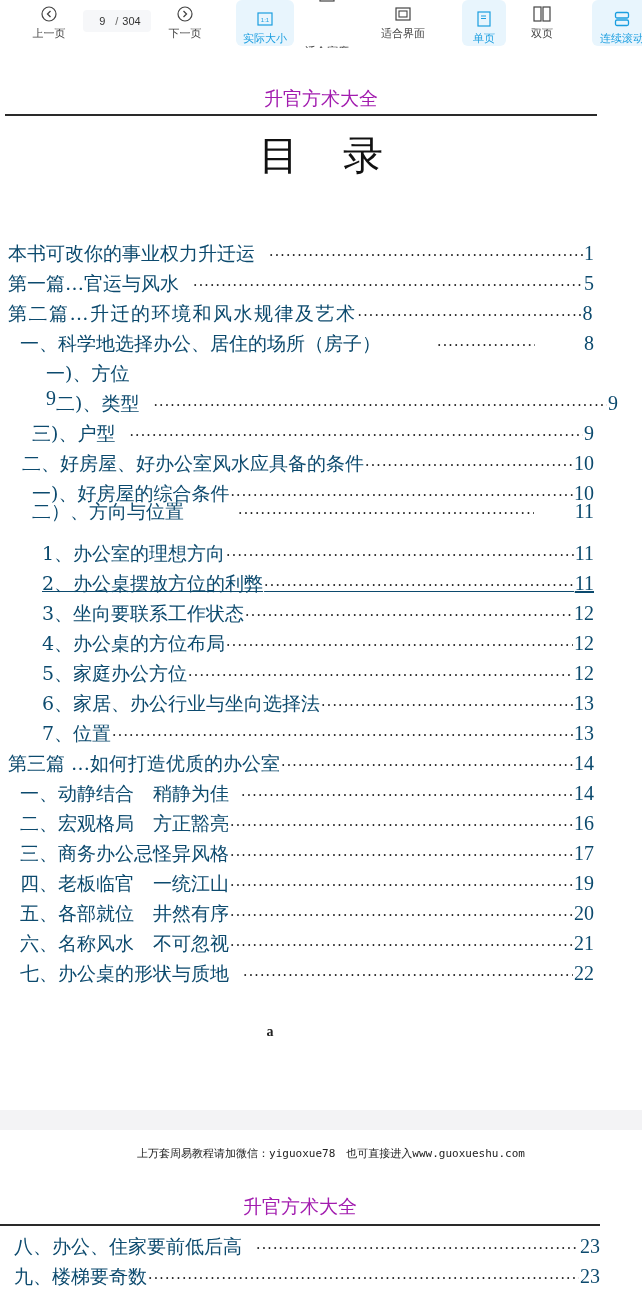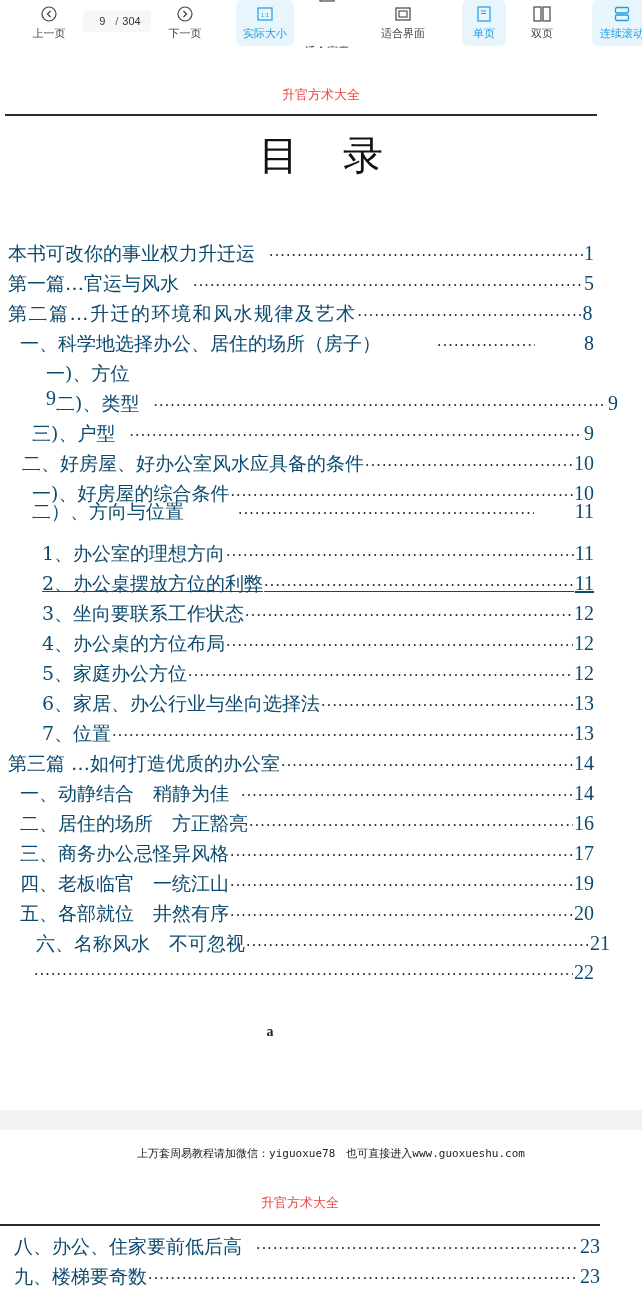--- a/index.html
+++ b/index.html
@@ -9,21 +9,21 @@
   .toolbar {
     position: absolute; left: 0; top: 0; width: 642px; height: 48px;
     background: #ffffff; display: block;
   }
   .tb-btn {
     position: absolute; top: 0; height: 46px; display: flex; flex-direction: column;
     align-items: center; justify-content: center; cursor: pointer;
     font-size: 11px; color: #444; border-radius: 6px;
   }
   .tb-btn .ico { width: 18px; height: 18px; display: flex; align-items: center; justify-content: center; margin-bottom: 3px; }
-  .tb-btn.active { background: #e8f5fd; color: #1a9ee0; }
+  .tb-btn.active { background: #e8f5fd; color: #1a9ee0; justify-content: flex-end; }
   .tb-btn svg { display: block; }
 
   .page-box {
     position: absolute; left: 83px; top: 10px; width: 68px; height: 22px;
     background: #f6f7f9; border-radius: 4px; display: flex; align-items: center; justify-content: center;
     font-size: 11px; color: #333; font-family: "Liberation Sans", sans-serif;
   }
   .page-box input {
     width: 18px; border: none; background: transparent; font-size: 11px; text-align: center; color: #333;
     font-family: "Liberation Sans", sans-serif;
@@ -33,21 +33,21 @@
   .viewer {
     position: absolute; left: 0; top: 48px; width: 642px; height: 1254px; background: #ffffff;
   }
   .page { position: absolute; left: 0; width: 642px; background: #ffffff; }
   .page1 { top: 0; height: 1062px; }
   .gap { position: absolute; left: 0; top: 1062px; width: 642px; height: 20px; background: #f3f3f5; }
   .page2 { top: 1082px; height: 172px; }
 
   .running-head {
     position: absolute; left: 0; width: 642px; text-align: center;
-    font-family: "DejaVu Serif", serif; font-size: 13px; color: #ef4444;
+    font-family: "DejaVu Serif", serif; font-size: 19px; color: #a21caf;
   }
   .rule { position: absolute; height: 2px; background: #2a2a2a; }
   .big-title {
     position: absolute; left: 0; width: 642px; text-align: center;
     font-family: "DejaVu Serif", serif; font-size: 40px; color: #111; letter-spacing: 44px; padding-left: 44px;
   }
 
   .toc { position: absolute; left: 0; width: 642px; }
   .toc-row {
     position: absolute; display: flex; align-items: baseline; height: 30px;
@@ -257,45 +257,46 @@
           <span class="t">第三篇 …如何打造优质的办公室</span>
           <span class="dots"></span>
           <span class="p">14</span>
         </div>
       <div class="toc-row" style="left:20px;width:574px;top:733px;">
           <span class="t">一、动静结合　稍静为佳</span>
           <span class="dots" style="margin-left:12px;"></span>
           <span class="p">14</span>
         </div>
       <div class="toc-row" style="left:20px;width:574px;top:763px;">
-          <span class="t">二、居住的场所　方正豁亮</span>
+          <span class="t">二、宏观格局　方正豁亮</span>
           <span class="dots"></span>
           <span class="p">16</span>
         </div>
       <div class="toc-row" style="left:20px;width:574px;top:793px;">
           <span class="t">三、商务办公忌怪异风格</span>
           <span class="dots"></span>
           <span class="p">17</span>
         </div>
       <div class="toc-row" style="left:20px;width:574px;top:823px;">
           <span class="t">四、老板临官　一统江山</span>
           <span class="dots"></span>
           <span class="p">19</span>
         </div>
       <div class="toc-row" style="left:20px;width:574px;top:853px;">
           <span class="t">五、各部就位　井然有序</span>
           <span class="dots"></span>
           <span class="p">20</span>
         </div>
-      <div class="toc-row" style="left:20px;width:574px;top:883px;margin-left:16px;">
+      <div class="toc-row" style="left:20px;width:574px;top:883px;">
           <span class="t">六、名称风水　不可忽视</span>
           <span class="dots"></span>
           <span class="p">21</span>
         </div>
       <div class="toc-row" style="left:20px;width:574px;top:913px;">
+          <span class="t">七、办公桌的形状与质地</span>
           <span class="dots" style="margin-left:14px;"></span>
           <span class="p">22</span>
         </div>
     </div>
 
     <div class="folio" style="top:976px;">a</div>
   </div>
 
   <div class="gap"></div>
 

